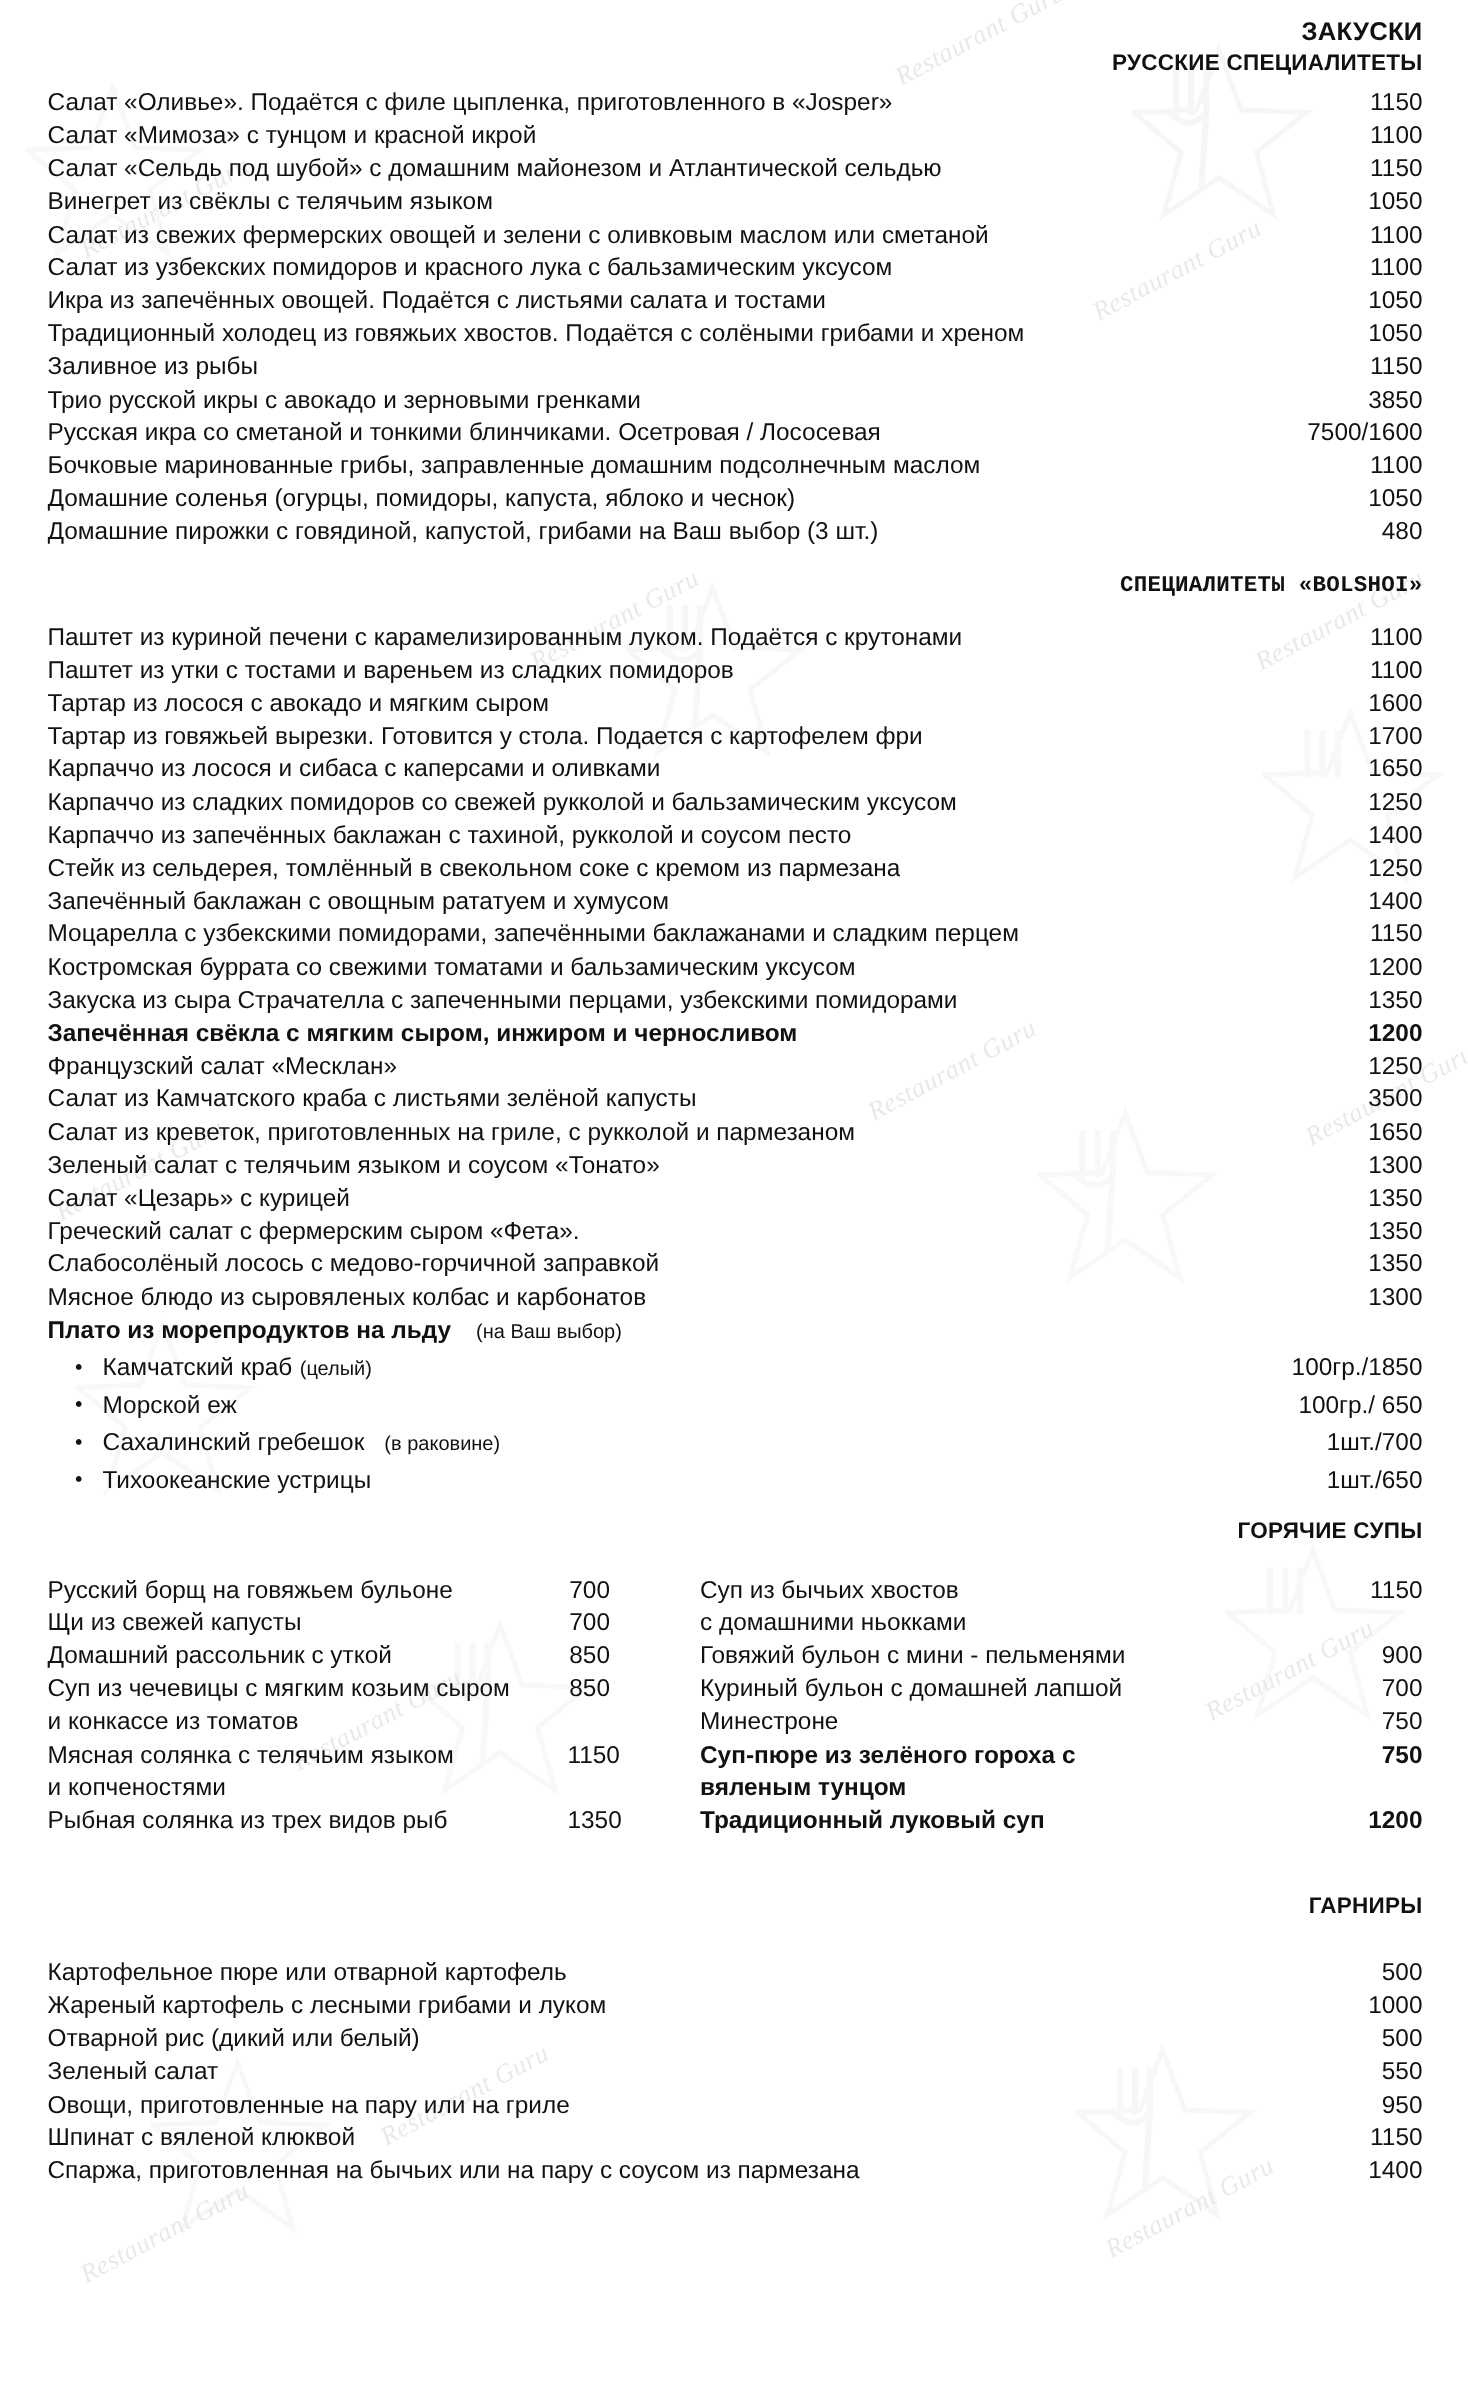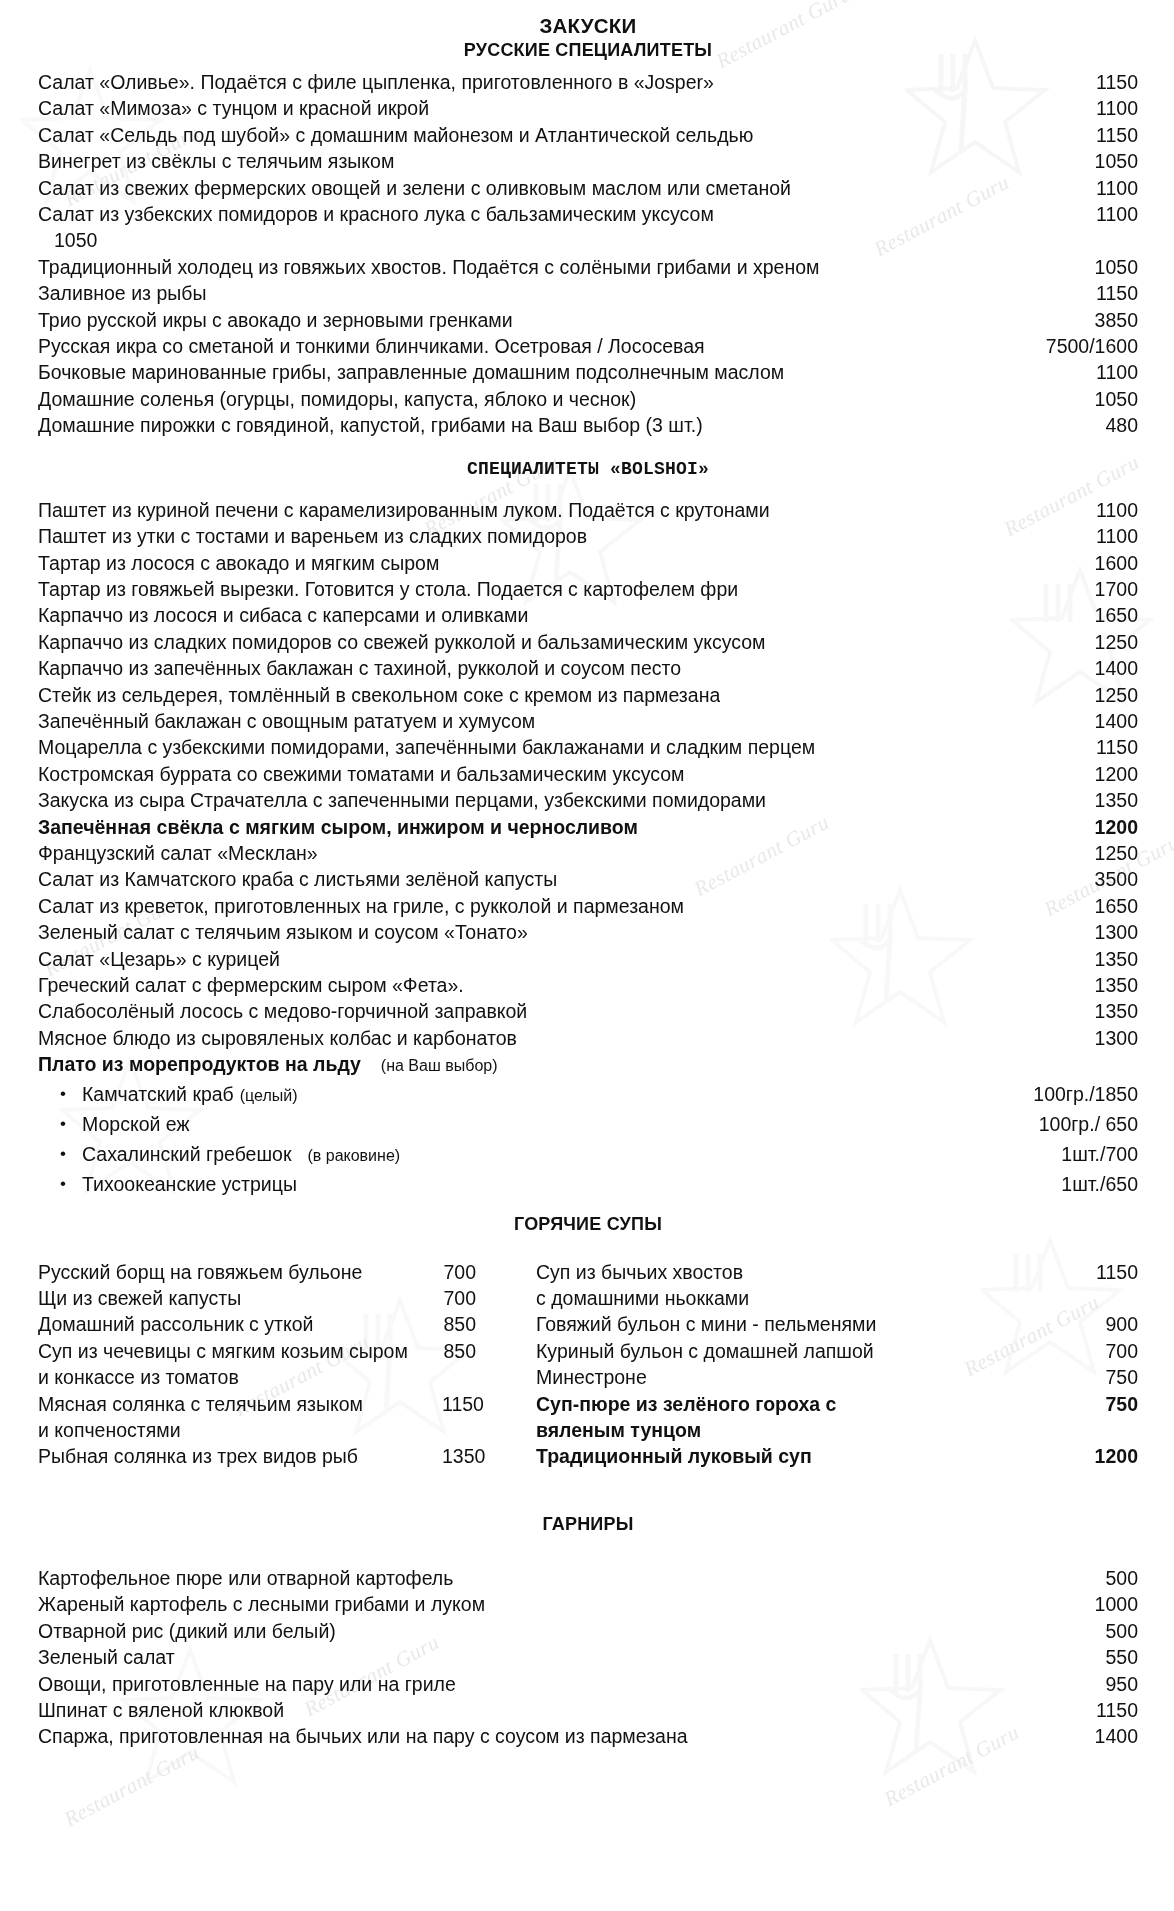--- a/index.html
+++ b/index.html
@@ -46,21 +46,21 @@
     letter-spacing: .5px;
   }
 
   
   .content {
     position: relative;
     z-index: 2;
   }
 
   .sec-title {
-    text-align: center;
+    text-align: right;
     font-weight: bold;
     font-size: 19px;
     letter-spacing: .2px;
     margin: 0;
     padding: 0;
   }
   .sec-title.main {
     font-size: 20.5px;
     margin-bottom: 2px;
   }
@@ -117,21 +117,21 @@
     top: -1px;
   }
   .bullet-row .pr { text-align: right; }
 
   
   .soup-grid {
     display: grid;
     grid-template-columns: 400px 78px 1fr 72px;
     font-size: 19.5px;
     line-height: 26.4px;
-    column-gap: 4px;
+    column-gap: 16px;
     white-space: nowrap;
   }
   .soup-grid > div { min-height: 1px; }
   .sg-name  { padding-right: 6px; }
   .sg-price { text-align: right; padding-right: 44px; }
   .sg-name2 { padding-right: 6px; margin-left: 12px; }
   .sg-price2{ text-align: right; }
   .sg-b { font-weight: bold; }
 
   .gap-16 { height: 16px; }
@@ -246,20 +246,21 @@
         </div>
       <div class="row">
           <span class="nm">Салат из свежих фермерских овощей и зелени с оливковым маслом или сметаной</span>
           <span class="pr">1100</span>
         </div>
       <div class="row">
           <span class="nm">Салат из узбекских помидоров и красного лука с бальзамическим уксусом</span>
           <span class="pr">1100</span>
         </div>
       <div class="row">
+          <span class="nm">Икра из запечённых овощей. Подаётся с листьями салата и тостами</span>
           <span class="pr">1050</span>
         </div>
       <div class="row">
           <span class="nm">Традиционный холодец из говяжьих хвостов. Подаётся с солёными грибами и хреном</span>
           <span class="pr">1050</span>
         </div>
       <div class="row">
           <span class="nm">Заливное из рыбы</span>
           <span class="pr">1150</span>
         </div>

